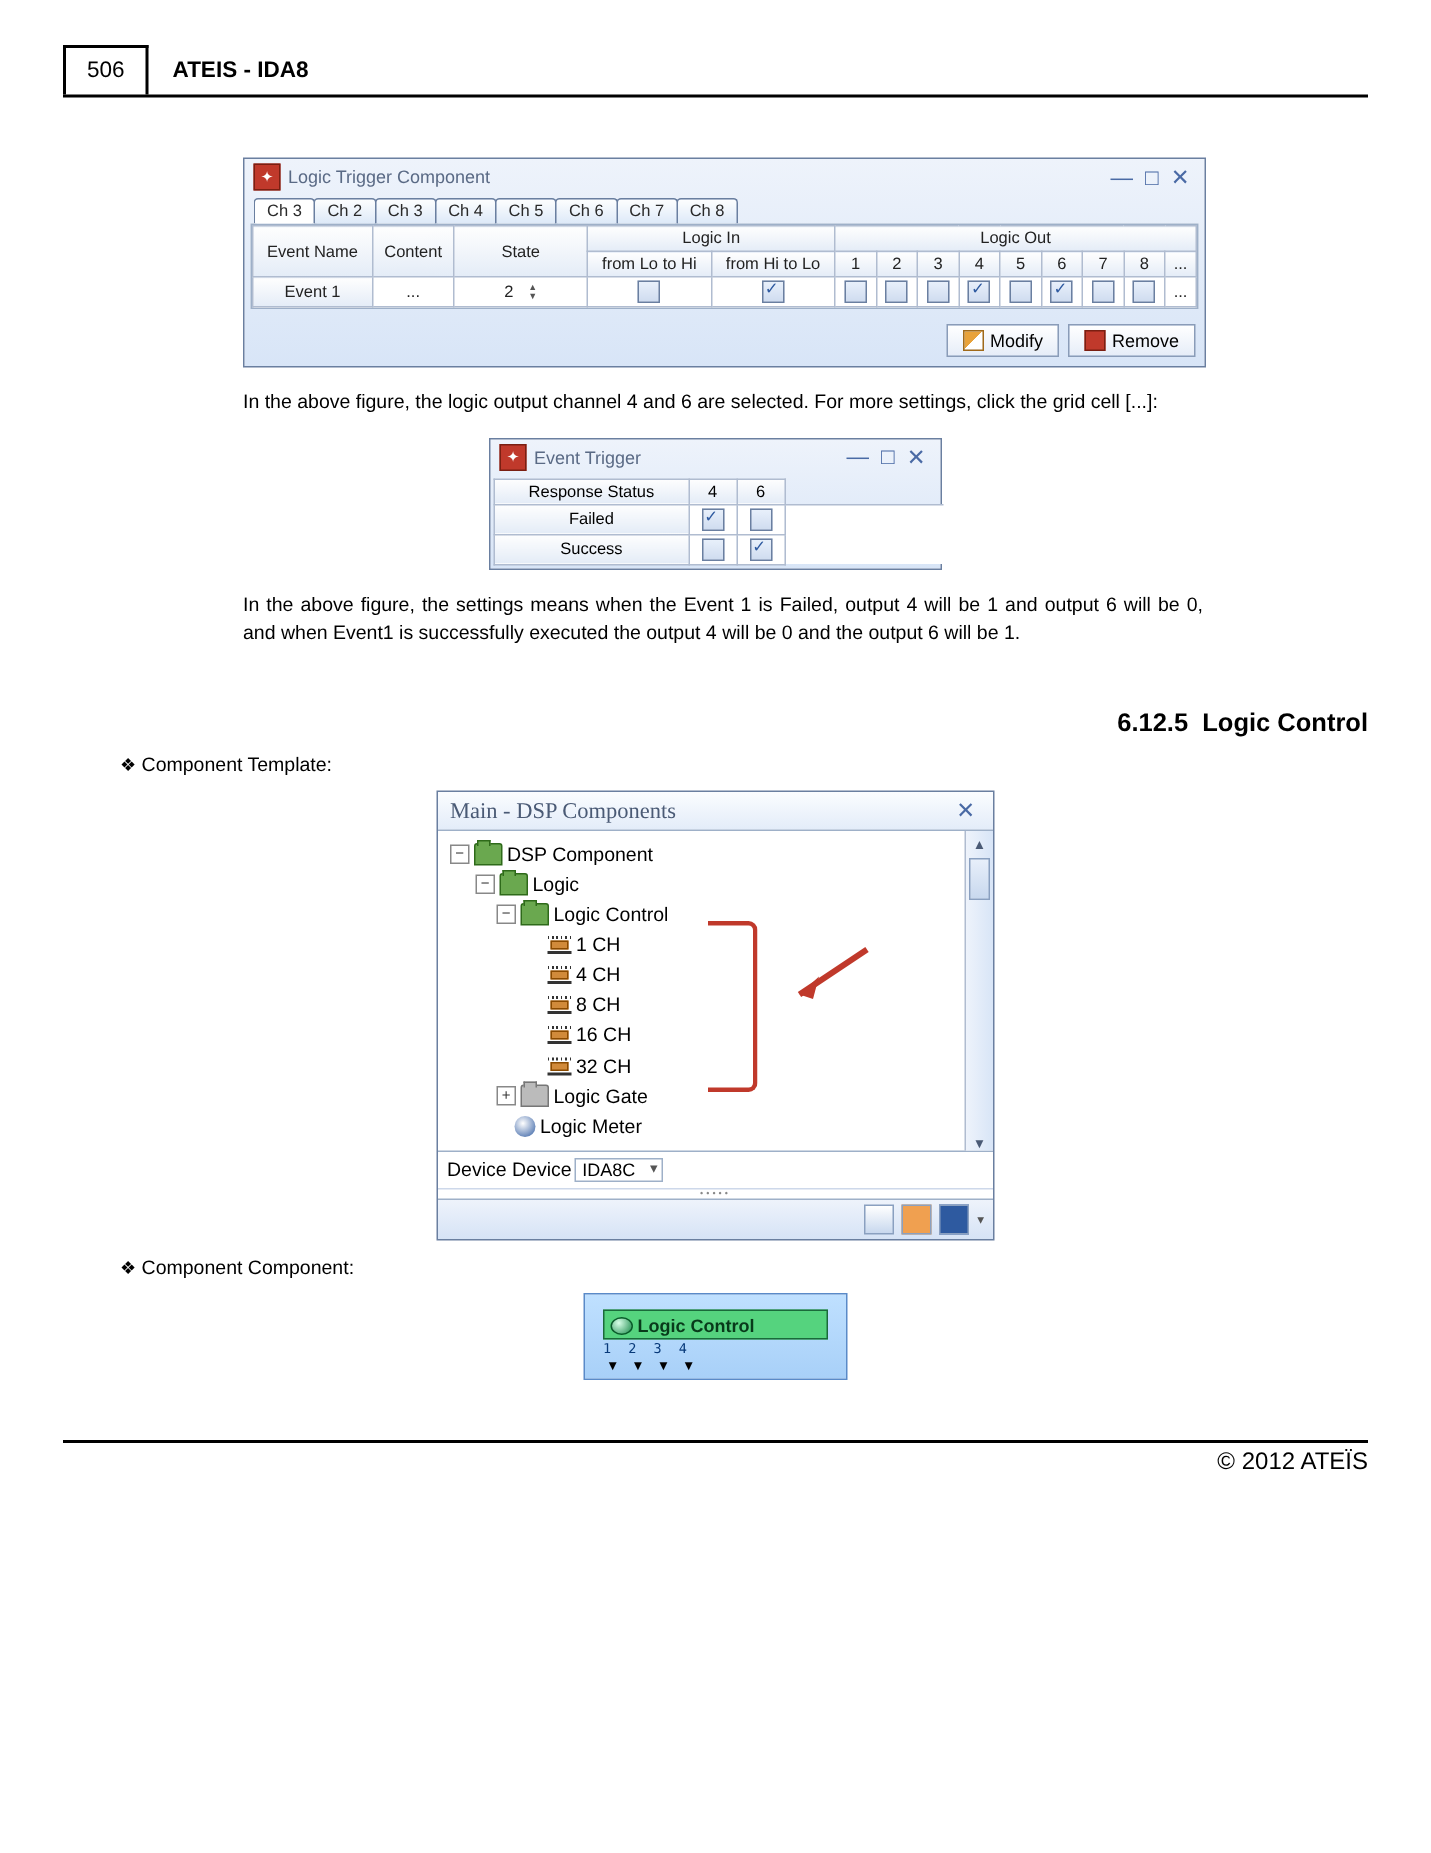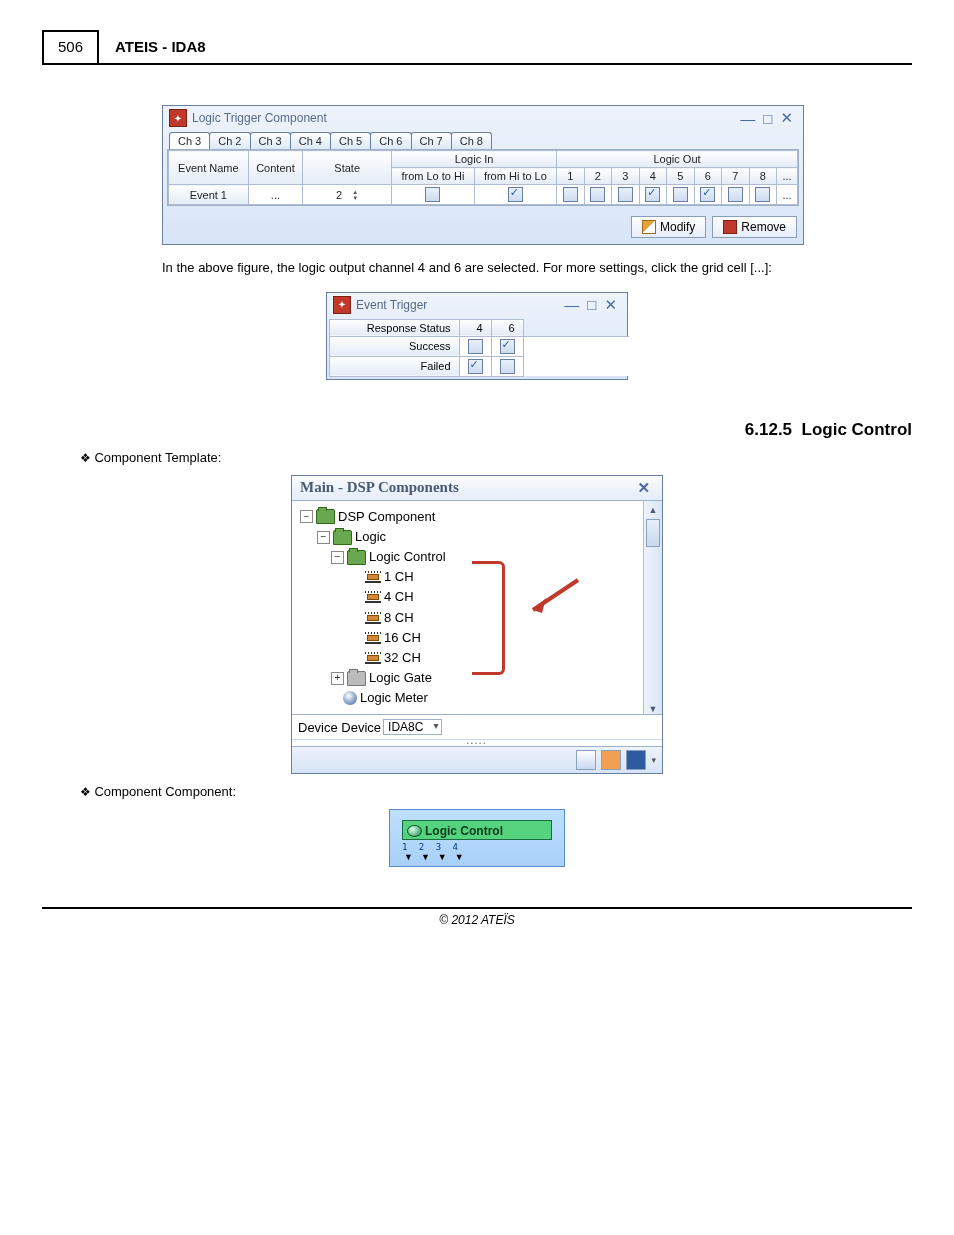--- a/index.html
+++ b/index.html
@@ -42,27 +42,27 @@
   .spin-btns span { font-size:6px; line-height:6px; color:#555; }
   .btnbar { display:flex; justify-content:flex-end; gap:6px; padding:6px; }
   .btn { border:1px solid #8a9cb8; background:linear-gradient(#fff,#e6edf8); padding:3px 10px; font-size:12px; display:flex; align-items:center; gap:4px; }
   .btn-ico { width:12px; height:12px; display:inline-block; }
   .ico-modify { background:linear-gradient(135deg,#e8a23a 50%,#fff 50%); border:1px solid #a06a1a; }
   .ico-remove { background:#c0392b; border:1px solid #7a1f12; position:relative; }
 
   
   .win2 { width:300px; margin:14px auto; border:1px solid #6a7fa0; background:linear-gradient(#eef3fb,#d8e5f7); font-size:12px; }
   .grid2 table { border-collapse:collapse; width:100%; font-size:11px; margin:2px; }
-  .grid2 th, .grid2 td { border:1px solid #b0bcd0; padding:2px 8px; text-align:right; background:linear-gradient(#fefefe,#e4ecf7); font-weight:normal; }
+  .grid2 th, .grid2 td { border:1px solid #b0bcd0; padding:2px 8px; text-align:center; background:linear-gradient(#fefefe,#e4ecf7); font-weight:normal; }
   .grid2 td { background:#fff; }
   .rs-lbl { background:linear-gradient(#fefefe,#e4ecf7) !important; }
 
   
   .win3 { width:370px; margin:10px auto; border:1px solid #6a7fa0; background:#fff; font-size:13px; position:relative; }
-  .win3 .titlebar3 { background:linear-gradient(#fbfdff,#e3ecf9); border-bottom:1px solid #9eb0c8; padding:3px 8px; color:#4a5a75; font-family:"Times New Roman",serif; font-size:15px; display:flex; align-items:flex-start;font-weight:bold; }
+  .win3 .titlebar3 { background:linear-gradient(#fbfdff,#e3ecf9); border-bottom:1px solid #9eb0c8; padding:3px 8px; color:#4a5a75; font-family:"Times New Roman",serif; font-size:15px; display:flex; align-items:flex-end; }
   .tree-wrap { display:flex; }
   .tree { flex:1; padding:6px 4px 6px 8px; font-family:Tahoma,Arial,sans-serif; font-size:13px; line-height:1.55; position:relative; }
   .tree-row { display:flex; align-items:center; gap:3px; white-space:nowrap; }
   .pm { width:11px; height:11px; border:1px solid #888; display:inline-flex; align-items:center; justify-content:center; font-size:10px; line-height:10px; background:#fff; color:#333; }
   .folder-ico { width:17px; height:13px; background:#6aa84f; border:1px solid #2e6a1a; border-radius:2px 2px 0 0; position:relative; display:inline-block; }
   .folder-ico::before { content:""; position:absolute; top:-3px; left:1px; width:7px; height:3px; background:#6aa84f; border:1px solid #2e6a1a; border-bottom:none; }
   .folder-gray { background:#bbb; border-color:#777; }
   .folder-gray::before { background:#bbb; border-color:#777; }
   .chip-ico { width:16px; height:12px; display:inline-block; position:relative; }
   .chip-ico::before { content:""; position:absolute; left:2px; right:2px; top:3px; bottom:3px; background:#d18a3a; border:1px solid #8a4a00; }
@@ -86,21 +86,21 @@
   .red-arrow { position:absolute; left:226px; top:74px; }
   .red-arrow svg { width:70px; height:50px; }
 
   
   .comp-box-wrap { width:150px; margin:10px auto; background:linear-gradient(#bfe0ff,#a8d0f8); padding:10px 12px 4px 12px; border:1px solid #5a8ac8; }
   .comp-box { background:#55d37e; border:1px solid #1a6a3a; padding:3px 4px 1px 4px; font-weight:bold; font-size:12px; color:#083a1a; text-align:left; display:flex; align-items:center; gap:3px;}
   .oval { width:13px; height:10px; border-radius:50%; background:radial-gradient(circle at 35% 30%,#d8ffe8,#1a8a4a); border:1px solid #0a5a2a; display:inline-block; }
   .comp-below { font-size:9px; color:#083a7a; letter-spacing:3px; margin-top:2px; font-family:monospace;}
   .arrows-row { letter-spacing:8px; font-size:9px; color:#000; margin-left:2px;}
 
-  .ftr { border-top:2.5px solid #000; margin-top:40px; text-align:center; font-style:italic; font-size:12px; padding-top:4px; }
+  .ftr { border-top:2.5px solid #000; margin-top:40px; text-align:right; font-size:16px; padding-top:4px; }
 </style>
 </head>
 <body>
 <div class="page">
 
 <div class="hdr">
   <div class="pgnum-box">506</div>
   <div class="hdr-title">ATEIS - IDA8</div>
 </div>
 
@@ -199,36 +199,37 @@
   <div class="grid2">
     <table>
       <tbody>
             <tr>
         <th style="width:120px">Response Status</th>
         <th>4</th>
         <th>6</th>
         <th style="width:100px;border-right:none;border-top:none;background:transparent"></th>
       </tr>
       <tr>
+        <td class="rs-lbl">Failed</td>
+        <td><span class="chk on"></span></td>
+        <td><span class="chk"></span></td>
+        <td style="border:none"></td>
+      </tr>
+      <tr>
         <td class="rs-lbl">Success</td>
         <td><span class="chk"></span></td>
         <td><span class="chk on"></span></td>
-        <td style="border:none"></td>
-      </tr>
-      <tr>
-        <td class="rs-lbl">Failed</td>
-        <td><span class="chk on"></span></td>
-        <td><span class="chk"></span></td>
         <td style="border:none"></td>
       </tr>
     </tbody>
         </table>
   </div>
 </div>
 
+<div class="body-text body-indent">In the above figure, the settings means when the Event 1 is Failed, output 4 will be 1 and output 6 will be 0, and when Event1 is successfully executed the output 4 will be 0 and the output 6 will be 1.</div>
 
 <div class="section-h">
   <span>6.12.5</span>&nbsp;&nbsp;<span>Logic Control</span>
 </div>
 
 <div class="sub-label"><span class="diamond">❖</span> <span>Component Template:</span></div>
 
 <div class="win3">
   <div class="titlebar3">
     <span>Main - DSP Components</span>

